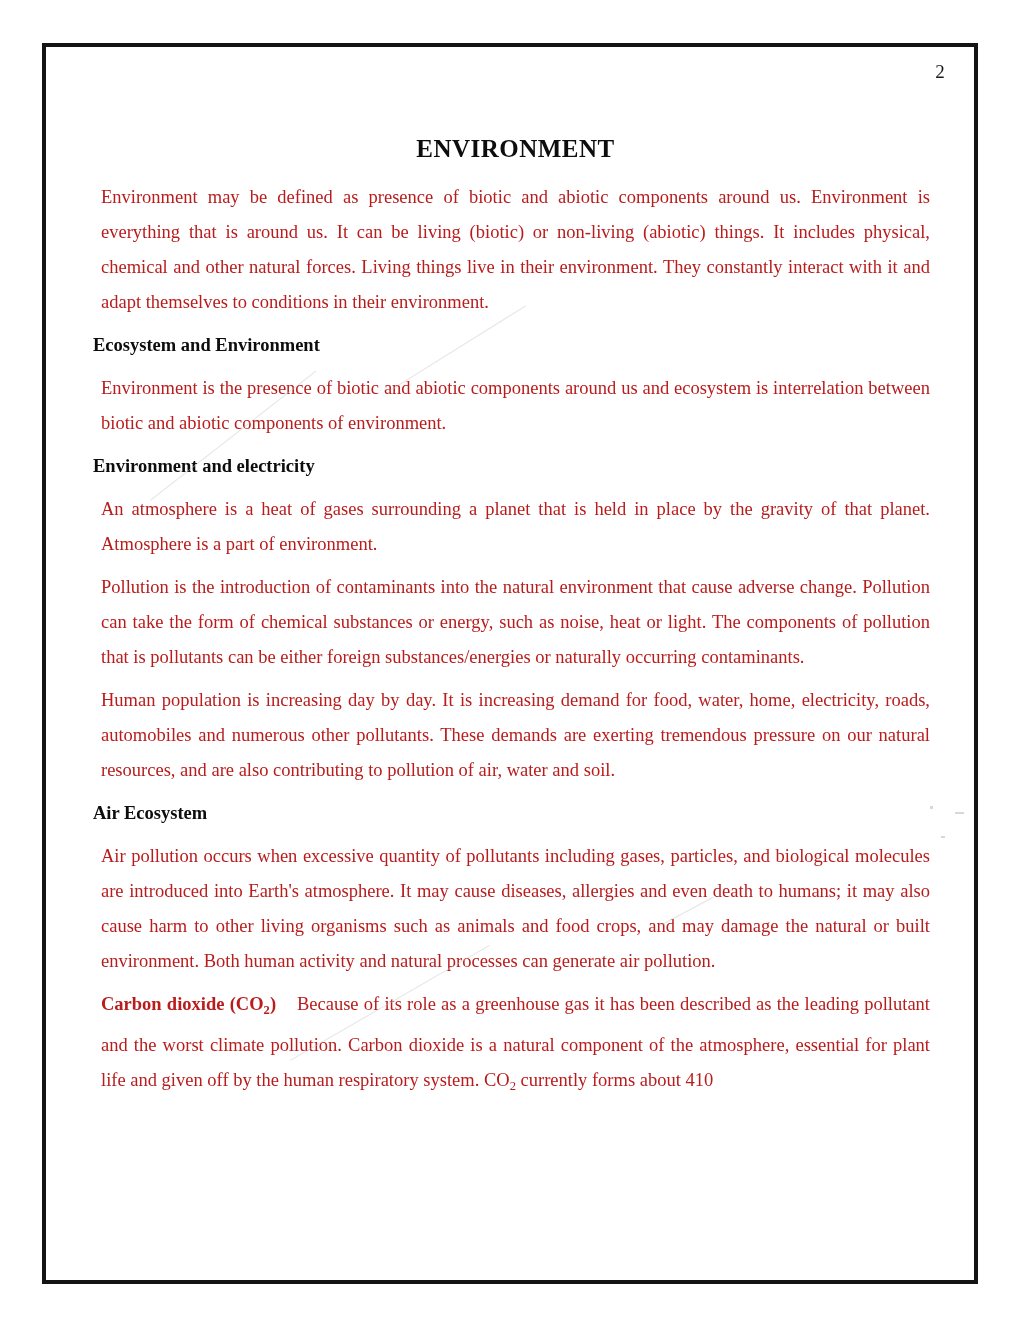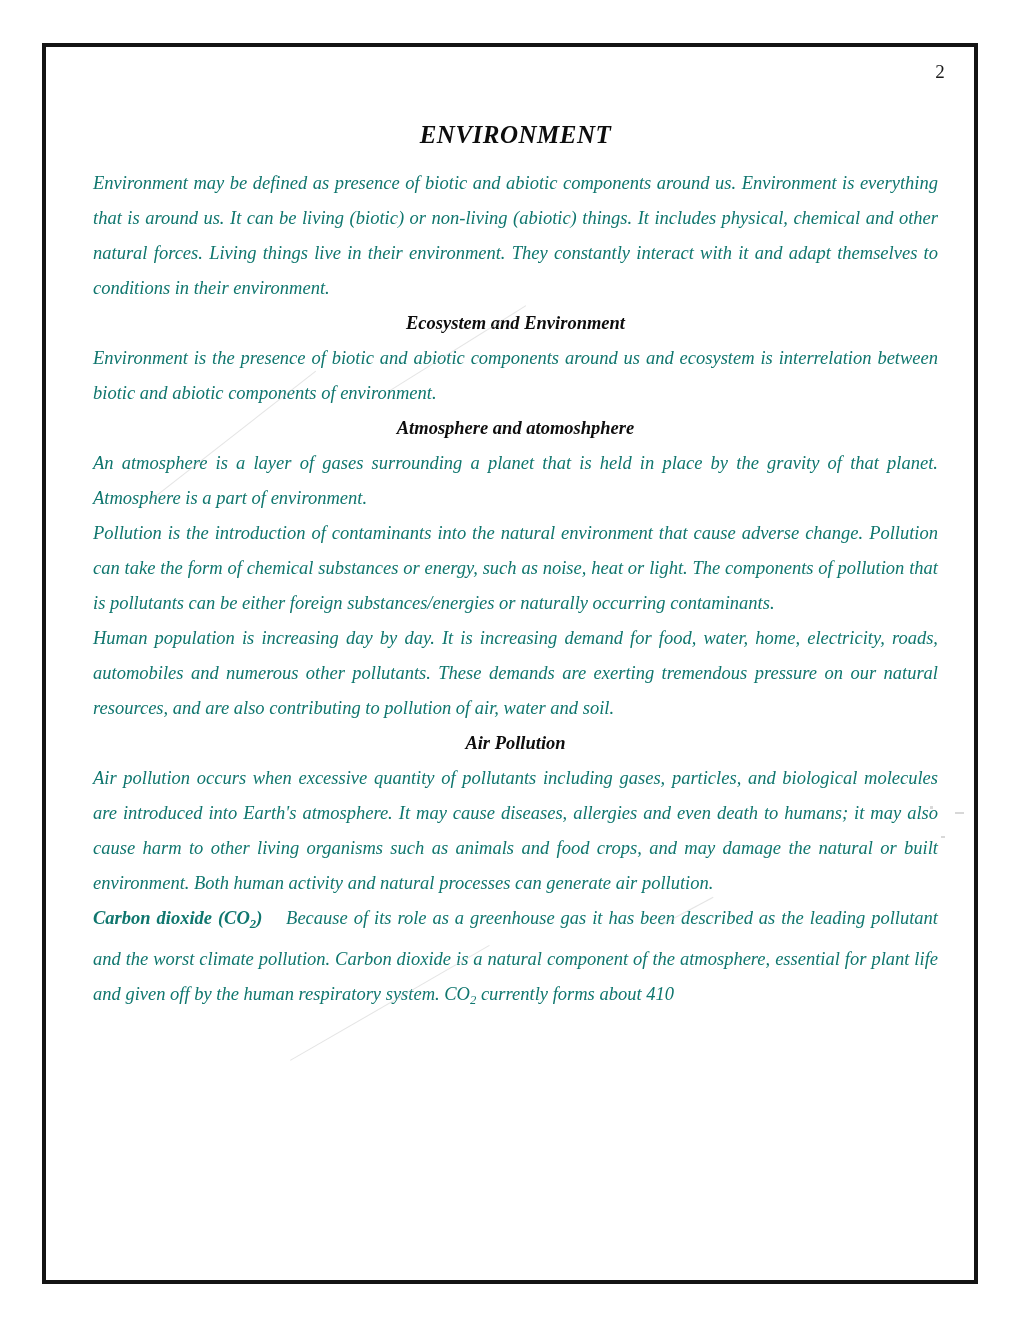--- a/index.html
+++ b/index.html
@@ -37,51 +37,50 @@
     width: 60px;
     text-align: center;
     font-size: 19px;
     line-height: 24px;
     color: #1a1a1a;
   }
 
   .content {
     position: absolute;
     left: 93px;
-    top: 118px;
+    top: 132px;
     width: 845px;
-    font-style: italic;
   }
 
   .doc-title {
     text-align: center;
     font-weight: bold;
     font-size: 25px;
     line-height: 34px;
     letter-spacing: 0.5px;
     margin: 0 0 14px 0;
     color: #0d0d0d;
   }
 
   .section-heading {
     font-weight: bold;
     font-size: 18.5px;
     line-height: 35px;
     margin: 0;
     color: #0d0d0d;
-    text-align: center;
+    text-align: left;
   }
 
   .body-par {
     font-size: 18.5px;
     line-height: 35px;
-    margin: 0;
+    margin: 8px;
     text-align: justify;
     text-justify: inter-word;
-    color: #0f766e;
+    color: #b91c1c;
   }
 
   .body-par.last-flush {
     text-align: justify;
   }
 
   .lead-term {
     font-weight: bold;
   }
 
@@ -118,31 +117,31 @@
   <div class="content">
 
     <h1 class="doc-title">ENVIRONMENT</h1>
 
     <p class="body-par">Environment may be defined as presence of biotic and abiotic components around us. Environment is everything that is around us. It can be living (biotic) or non-living (abiotic) things. It includes physical, chemical and other natural forces. Living things live in their environment. They constantly interact with it and adapt themselves to conditions in their environment.</p>
 
     <h2 class="section-heading">Ecosystem and Environment</h2>
 
     <p class="body-par">Environment is the presence of biotic and abiotic components around us and ecosystem is interrelation between biotic and abiotic components of environment.</p>
 
-    <h2 class="section-heading">Atmosphere and atomoshphere</h2>
+    <h2 class="section-heading">Environment and electricity</h2>
 
-    <p class="body-par">An atmosphere is a layer of gases surrounding a planet that is held in place by the gravity of that planet. Atmosphere is a part of environment.</p>
+    <p class="body-par">An atmosphere is a heat of gases surrounding a planet that is held in place by the gravity of that planet. Atmosphere is a part of environment.</p>
 
 
     <p class="body-par">Pollution is the introduction of contaminants into the natural environment that cause adverse change. Pollution can take the form of chemical substances or energy, such as noise, heat or light. The components of pollution that is pollutants can be either foreign substances/energies or naturally occurring contaminants.</p>
 
     <p class="body-par">Human population is increasing day by day. It is increasing demand for food, water, home, electricity, roads, automobiles and numerous other pollutants. These demands are exerting tremendous pressure on our natural resources, and are also contributing to pollution of air, water and soil.</p>
 
 
-    <h2 class="section-heading">Air Pollution</h2>
+    <h2 class="section-heading">Air Ecosystem</h2>
 
     <p class="body-par">Air pollution occurs when excessive quantity of pollutants including gases, particles, and biological molecules are introduced into Earth's atmosphere. It may cause diseases, allergies and even death to humans; it may also cause harm to other living organisms such as animals and food crops, and may damage the natural or built environment. Both human activity and natural processes can generate air pollution.</p>
 
 
     <p class="body-par last-flush">
       <span class="lead-term"><span>Carbon dioxide (CO</span><sub>2</sub><span>)</span></span>&nbsp;&nbsp;&nbsp;&nbsp;<span>Because of its role as a greenhouse gas it has been described as the leading pollutant and the worst climate pollution. Carbon dioxide is a natural component of the atmosphere, essential for plant life and given off by the human respiratory system. CO</span><sub>2</sub><span> currently forms about 410</span>
     </p>
 
   </div>
 

